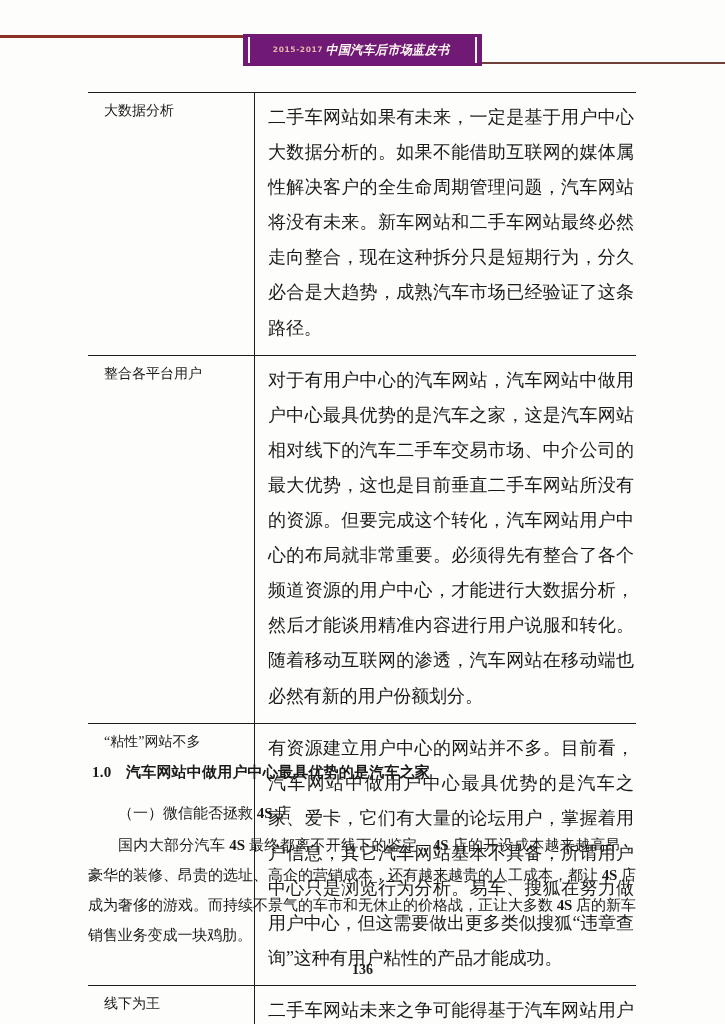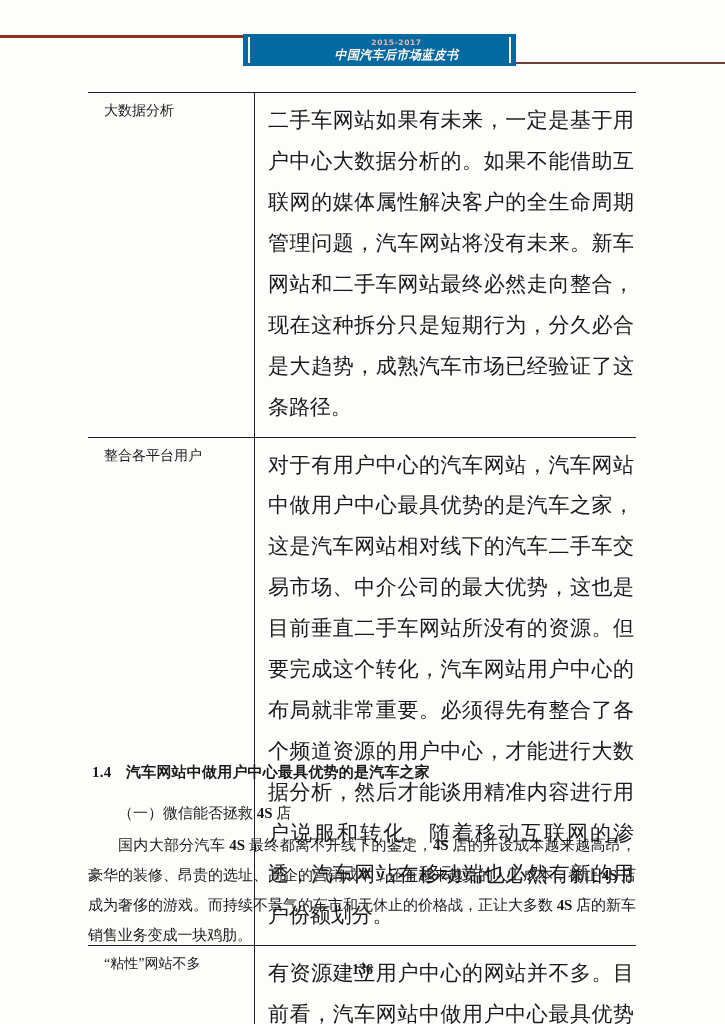--- a/index.html
+++ b/index.html
@@ -45,26 +45,25 @@
     width: 243px;
     height: 2px;
     background: #6e4038;
   }
   .banner {
     position: absolute;
     left: 243px;
     top: 34px;
     width: 239px;
     height: 32px;
-    background: #0369a1;
+    background: #701a75;
     display: flex;
-    flex-direction: column;
+    flex-direction: row;
     align-items: center;
     justify-content: center;
-    padding-left: 34px;
   }
   .banner::before,
   .banner::after {
     content: "";
     position: absolute;
     top: 3px;
     bottom: 3px;
     width: 2px;
     background: #f7f3ee;
   }
@@ -112,21 +111,21 @@
     padding-right: 8px !important;
     padding-left: 16px !important;
     border-right: 1px solid #1e1e1e;
     font-size: 14px;
     line-height: 1.55;
     white-space: nowrap;
   }
   .col-body {
     padding-left: 13px !important;
     padding-right: 2px !important;
-    font-size: 21px;
+    font-size: 18px;
     line-height: 1.95;
     text-align: justify;
     text-justify: inter-ideograph;
     letter-spacing: -0.1px;
     margin-left: 40px;
   }
 
   
   .section-heading {
     position: absolute;
@@ -210,21 +209,21 @@
         <td class="col-body">有资源建立用户中心的网站并不多。目前看，汽车网站中做用户中心最具优势的是汽车之家、爱卡，它们有大量的论坛用户，掌握着用户信息，其它汽车网站基本不具备，所谓用户中心只是浏览行为分析。易车、搜狐在努力做用户中心，但这需要做出更多类似搜狐“违章查询”这种有用户粘性的产品才能成功。</td>
       </tr>
       <tr>
         <td class="col-label">线下为王</td>
         <td class="col-body">二手车网站未来之争可能得基于汽车网站用户中心和移动互联网布局这两个因素，谁会胜出很难说，拥有大量线下业务的传统二手车垂直网站肯定也有其生存空间。有一点是肯定的，无论谁做二手车网站，最终都离不开线下的鉴定、估价、整备、定价和交易。</td>
       </tr>
     </tbody>
   </table>
 
   <div class="section-heading">
-    <span class="num">1.4</span><span>汽车网站中做用户中心最具优势的是汽车之家</span>
+    <span class="num">1.0</span><span>汽车网站中做用户中心最具优势的是汽车之家</span>
   </div>
 
   <div class="body-block">
     <p class="subheading"><span>（一）微信能否拯救 </span><span class="en">4S</span><span> 店</span></p>
     <p class="para"><span>国内大部分汽车 </span><span class="en">4S</span><span> 最终都离不开线下的鉴定，</span><span class="en">4S</span><span> 店的开设成本越来越高昂，豪华的装修、昂贵的选址、高企的营销成本，还有越来越贵的人工成本，都让 </span><span class="en">4S</span><span> 店成为奢侈的游戏。而持续不景气的车市和无休止的价格战，正让大多数 </span><span class="en">4S</span><span> 店的新车销售业务变成一块鸡肋。</span></p>
   </div>
 
   <div class="folio">136</div>
 
 </div>

